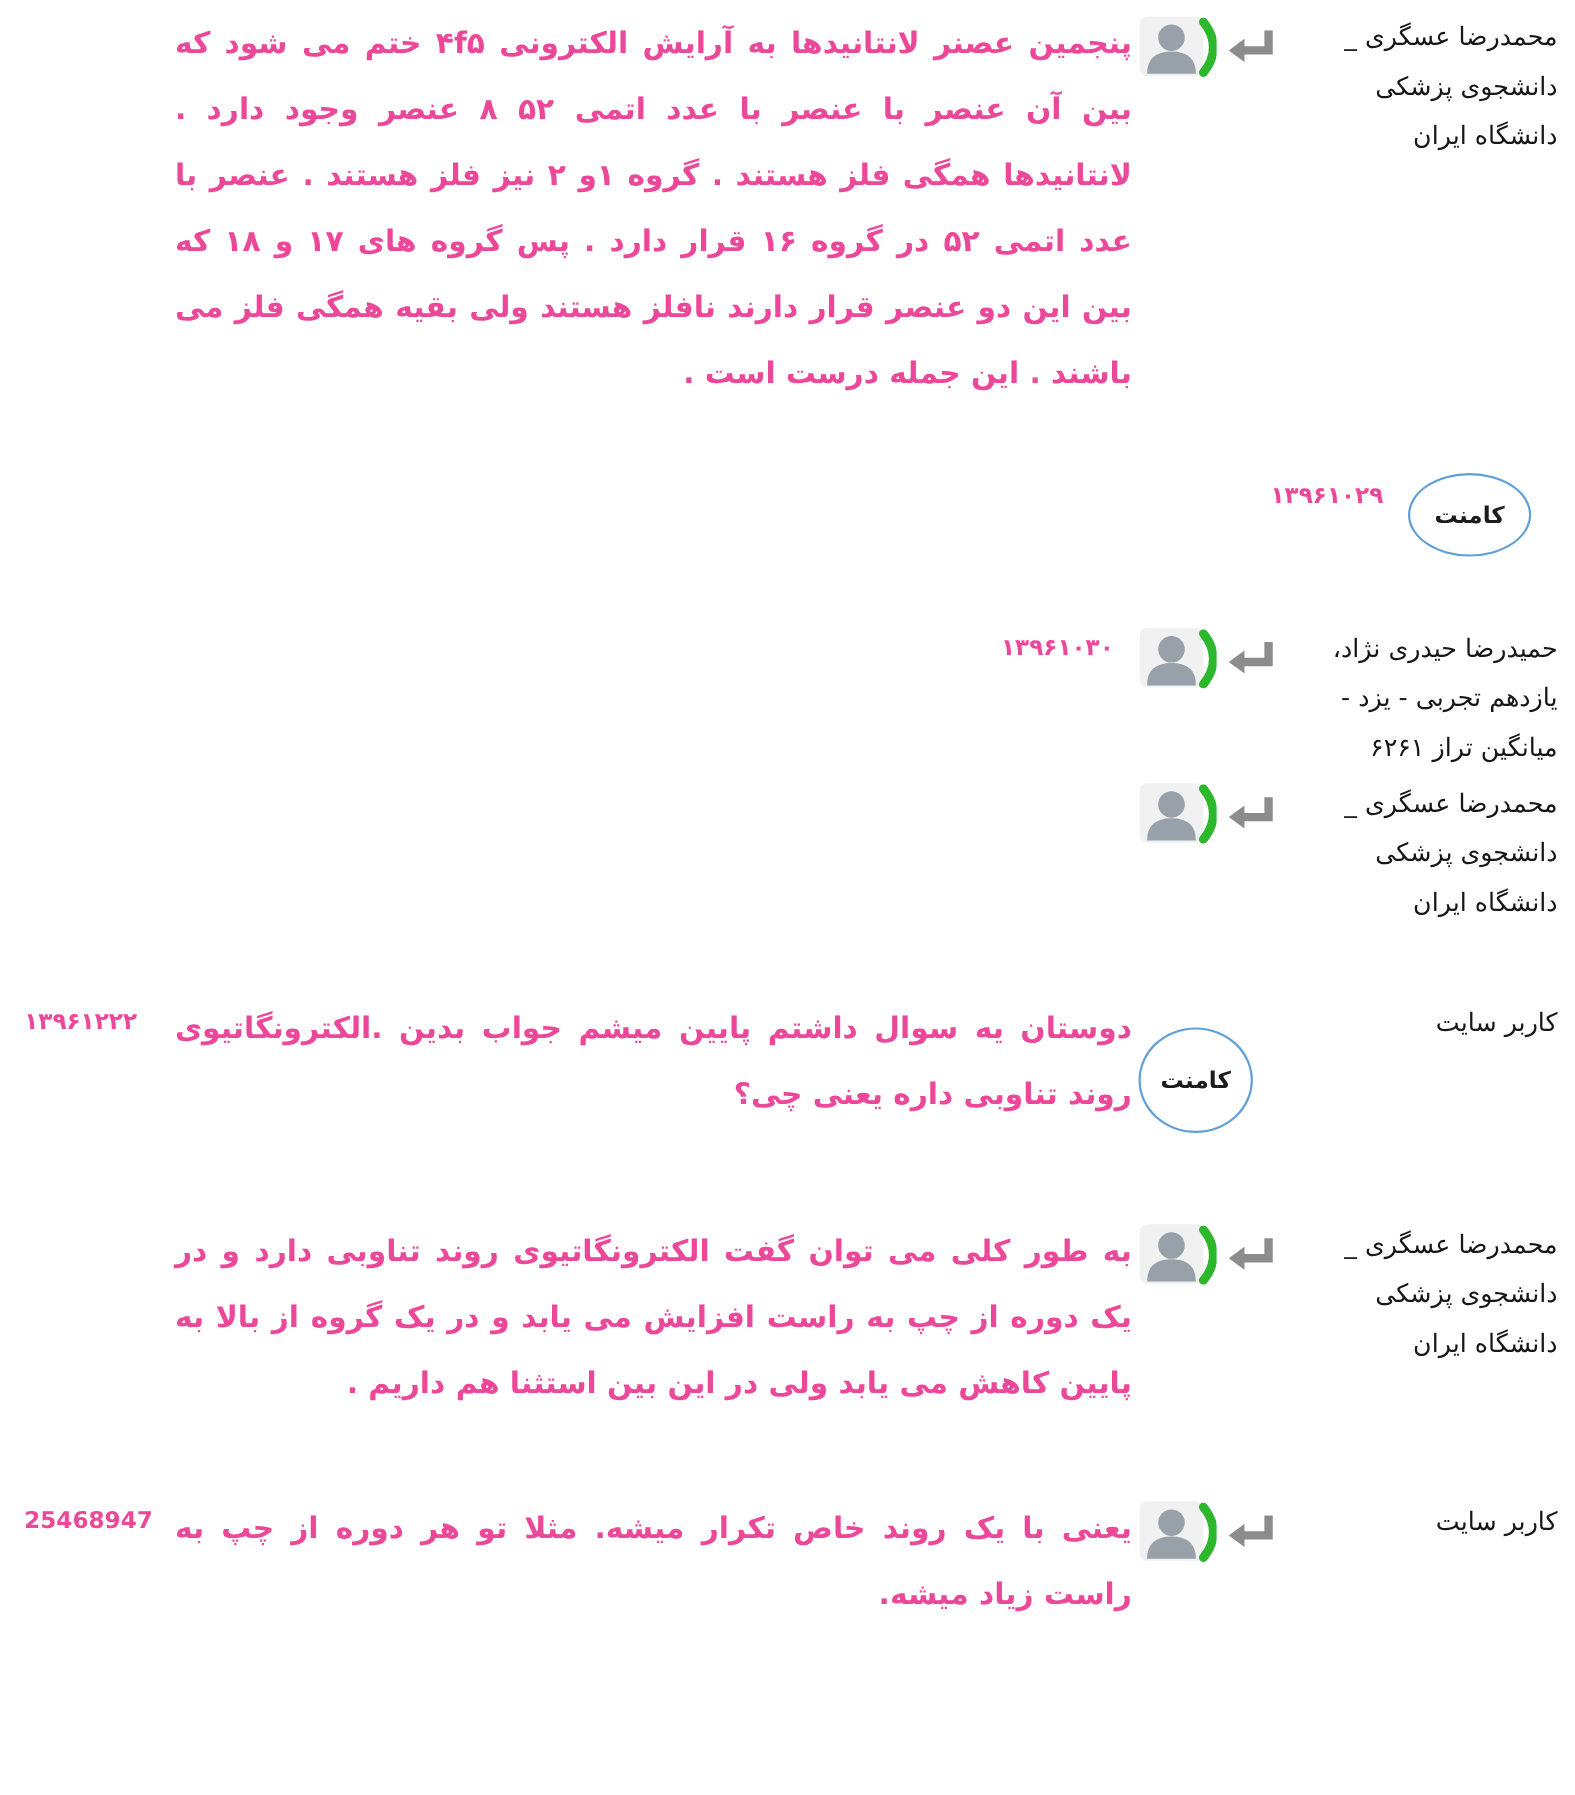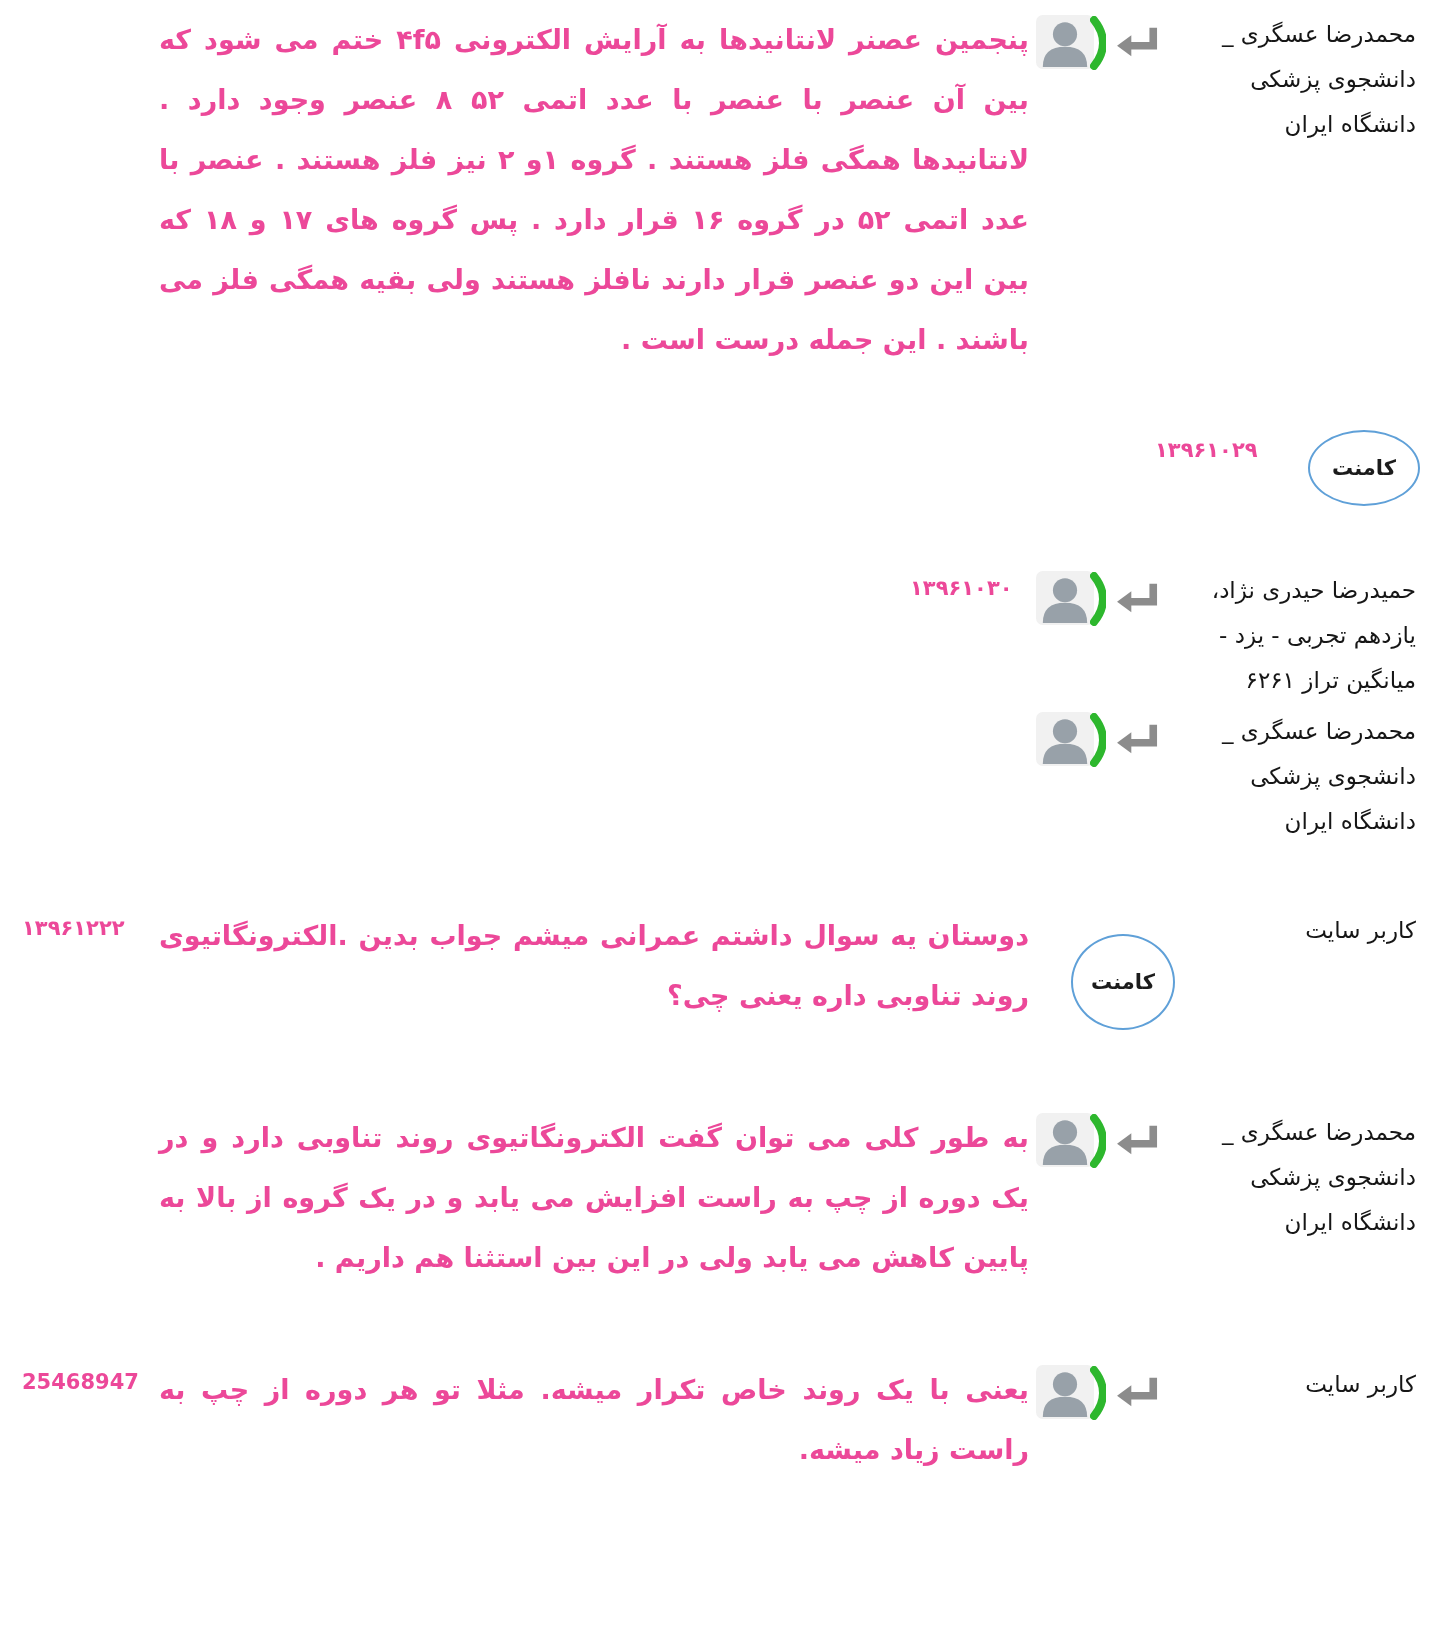--- a/index.html
+++ b/index.html
@@ -29,21 +29,21 @@
     line-height: 45px;
     color: #161616;
     padding: 2px 4px 0 4px;
   }
   .col-icons {
     width: 140px; flex: 0 0 140px;
     display: flex; direction: ltr;
     justify-content: flex-start; align-items: flex-start;
     padding-top: 4px;
   }
-  .col-icons--badge { justify-content: flex-end; padding-top: 2px; }
+  .col-icons--badge { justify-content: flex-start; padding-top: 2px; }
   .col-text {
     flex: 1 1 auto;
     font-size: 27px; font-weight: bold;
     line-height: 60px;
     text-align: justify;
     color: #ec4899;
     padding: 0 6px 0 12px;
   }
   .col-time {
     width: 135px; flex: 0 0 135px;
@@ -156,21 +156,21 @@
       </span>
     </div>
     <div class="col-time"></div>
   </section>
 
   <section class="row">
     <div class="col-user">کاربر سایت</div>
     <div class="col-icons col-icons--badge">
       <span class="badge badge--round">کامنت</span>
     </div>
-    <div class="col-text">دوستان یه سوال داشتم عمرانی میشم جواب بدین .الکترونگاتیوی روند تناوبی داره یعنی چی؟</div>
+    <div class="col-text">دوستان یه سوال داشتم پایین میشم جواب بدین .الکترونگاتیوی روند تناوبی داره یعنی چی؟</div>
     <div class="col-time">۱۳۹۶۱۲۲۲</div>
   </section>
 
   <section class="row">
     <div class="col-user">محمدرضا عسگری _ دانشجوی پزشکی دانشگاه ایران</div>
     <div class="col-icons">
       <span class="avatar">
         <svg width="60" height="56" viewBox="0 0 62 58" aria-hidden="true">
             <rect x="1" y="1" width="60" height="56" rx="7" fill="#f1f1f1"></rect>
             <circle cx="31" cy="21" r="12.5" fill="#98a1a9"></circle>

